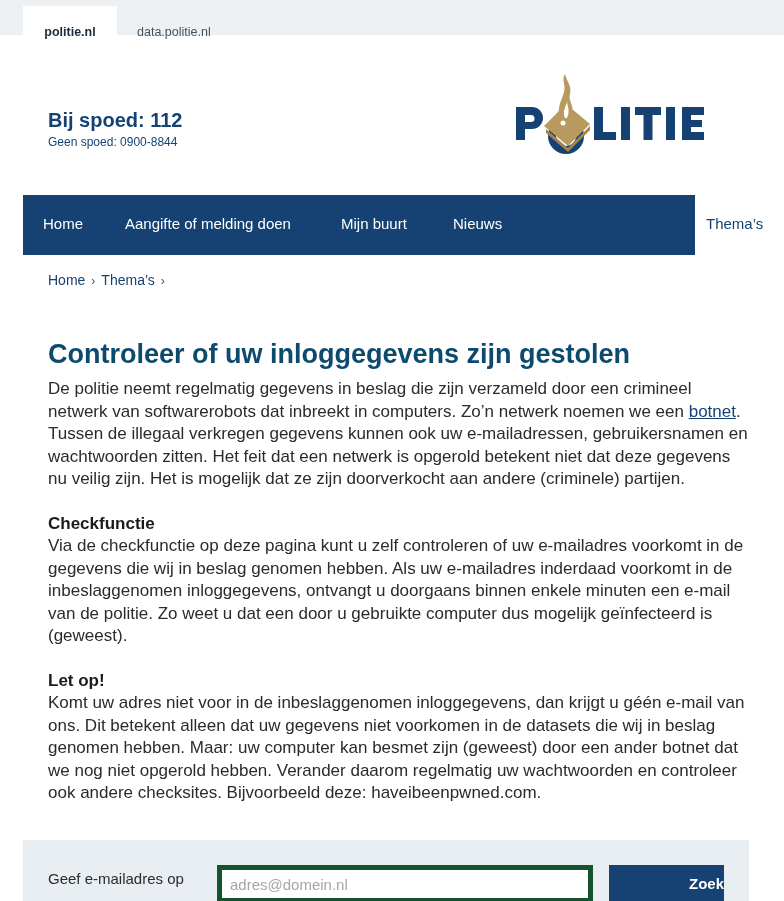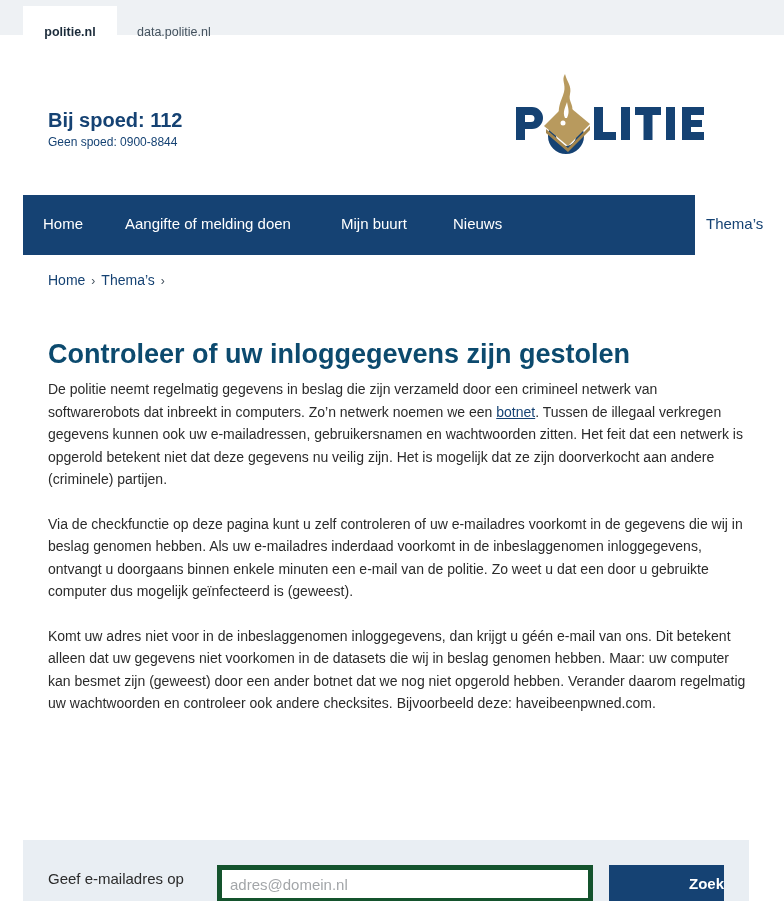--- a/index.html
+++ b/index.html
@@ -18,21 +18,21 @@
 
   .mainnav { position: absolute; left: 23px; top: 195px; width: 672px; height: 60px; background: #154273; }
   .mainnav .item { position: absolute; top: 0; height: 60px; line-height: 58px; color: #ffffff; font-size: 15px; white-space: nowrap; }
   .nav-extra { position: absolute; left: 706px; top: 195px; height: 60px; line-height: 58px; font-size: 15px; color: #154273; white-space: nowrap; }
 
   .breadcrumb { position: absolute; left: 48px; top: 272px; font-size: 14px; color: #154273; white-space: nowrap; }
   .breadcrumb .sep { color: #44525e; margin: 0 6px; font-size: 12px; }
 
   h1.title { position: absolute; left: 48px; top: 316px; font-size: 27px; font-weight: bold; color: #0c4a6e; white-space: nowrap; line-height: 36px; margin-top: 20px; }
 
-  .content { position: absolute; left: 48px; top: 378px; width: 700px; font-size: 14px; line-height: 22.5px; color: #2b2b2b; }
+  .content { position: absolute; left: 48px; top: 378px; width: 700px; font-size: 17px; line-height: 22.5px; color: #2b2b2b; }
   .content p { margin: 0; }
   .content .gap { height: 22px; }
   .content .sub { font-weight: bold; color: #1b1b1b; }
   .content a { color: #154273; text-decoration: underline; }
 
   .checkbox-panel { position: absolute; left: 23px; top: 840px; width: 726px; height: 85px; background: #e9eef3; }
   .checkbox-panel .label { position: absolute; left: 25px; top: 30px; font-size: 15px; color: #2b2b2b; white-space: nowrap; }
   .checkbox-panel input { position: absolute; left: 194px; top: 25px; width: 376px; height: 38px; border: 5px solid #14532d; background: #ffffff; font-family: "Liberation Sans", sans-serif; font-size: 15px; padding: 0 8px; color: #333; outline: none; }
   .checkbox-panel input::placeholder { color: #a3a6a9; }
   .checkbox-panel .btn { position: absolute; left: 586px; top: 25px; width: 115px; height: 38px; background: #154273; color: #ffffff; font-weight: bold; font-size: 15px; line-height: 38px; text-align: right; cursor: pointer; }
@@ -82,22 +82,24 @@
 
 <div class="breadcrumb">
   <span>Home</span><span class="sep">›</span><span>Thema’s</span><span class="sep">›</span>
 </div>
 
 <h1 class="title">Controleer of uw inloggegevens zijn gestolen</h1>
 
 <div class="content">
   <p><span>De politie neemt regelmatig gegevens in beslag die zijn verzameld door een crimineel netwerk van softwarerobots dat inbreekt in computers. Zo’n netwerk noemen we een </span><a>botnet</a><span>. Tussen de illegaal verkregen gegevens kunnen ook uw e-mailadressen, gebruikersnamen en wachtwoorden zitten. Het feit dat een netwerk is opgerold betekent niet dat deze gegevens nu veilig zijn. Het is mogelijk dat ze zijn doorverkocht aan andere (criminele) partijen.</span></p>
   <div class="gap"></div>
+  <p class="sub">Checkfunctie</p>
   <p>Via de checkfunctie op deze pagina kunt u zelf controleren of uw e-mailadres voorkomt in de gegevens die wij in beslag genomen hebben.  Als uw e-mailadres inderdaad voorkomt in de inbeslaggenomen inloggegevens, ontvangt u doorgaans binnen enkele minuten een e-mail van de politie. Zo weet u dat een door u gebruikte computer dus mogelijk geïnfecteerd is (geweest).</p>
   <div class="gap"></div>
+  <p class="sub">Let op!</p>
   <p>Komt uw adres niet voor in de inbeslaggenomen inloggegevens, dan krijgt u géén e-mail van ons. Dit betekent alleen dat uw gegevens niet voorkomen in de datasets die wij in beslag genomen hebben. Maar: uw computer kan besmet zijn (geweest) door een ander botnet dat we nog niet opgerold hebben. Verander daarom regelmatig uw wachtwoorden en controleer ook andere checksites. Bijvoorbeeld deze: haveibeenpwned.com.</p>
 </div>
 
 <div class="checkbox-panel">
   <div class="label">Geef e-mailadres op</div>
   <input type="text" placeholder="adres@domein.nl" style="">
   <div class="btn">Zoek</div>
 </div>
 
 </body></html>

